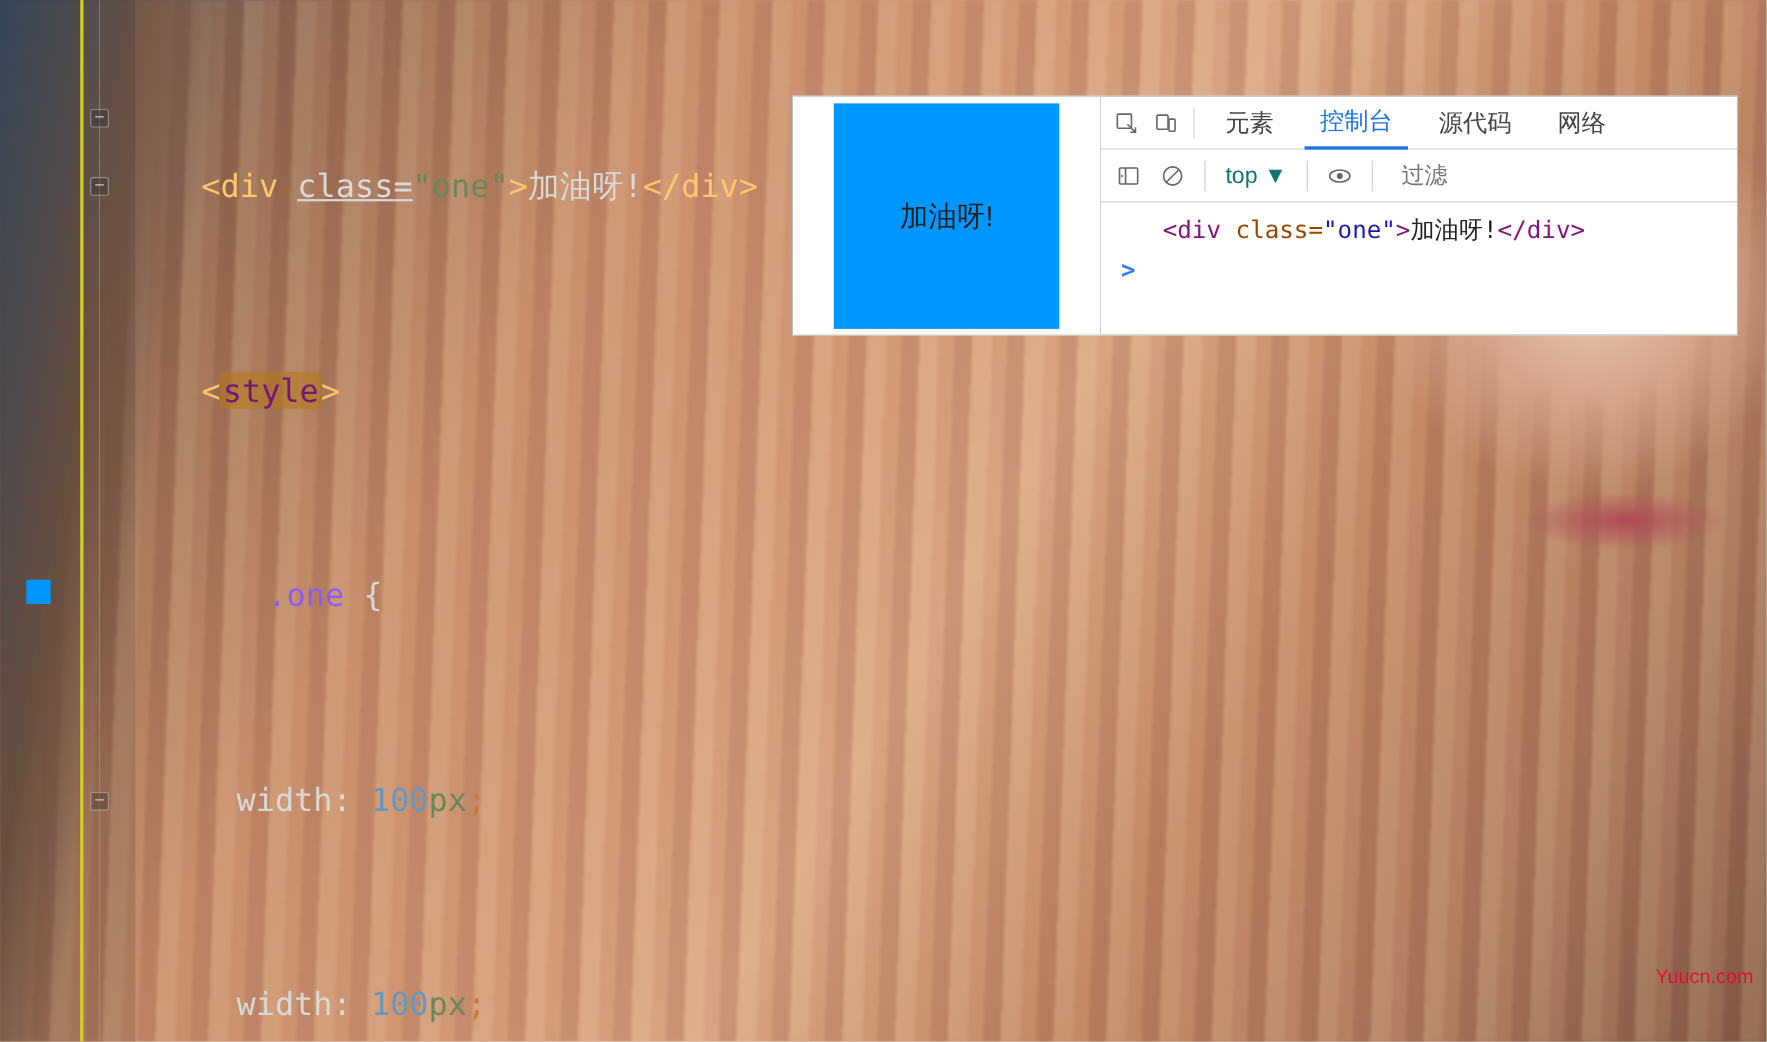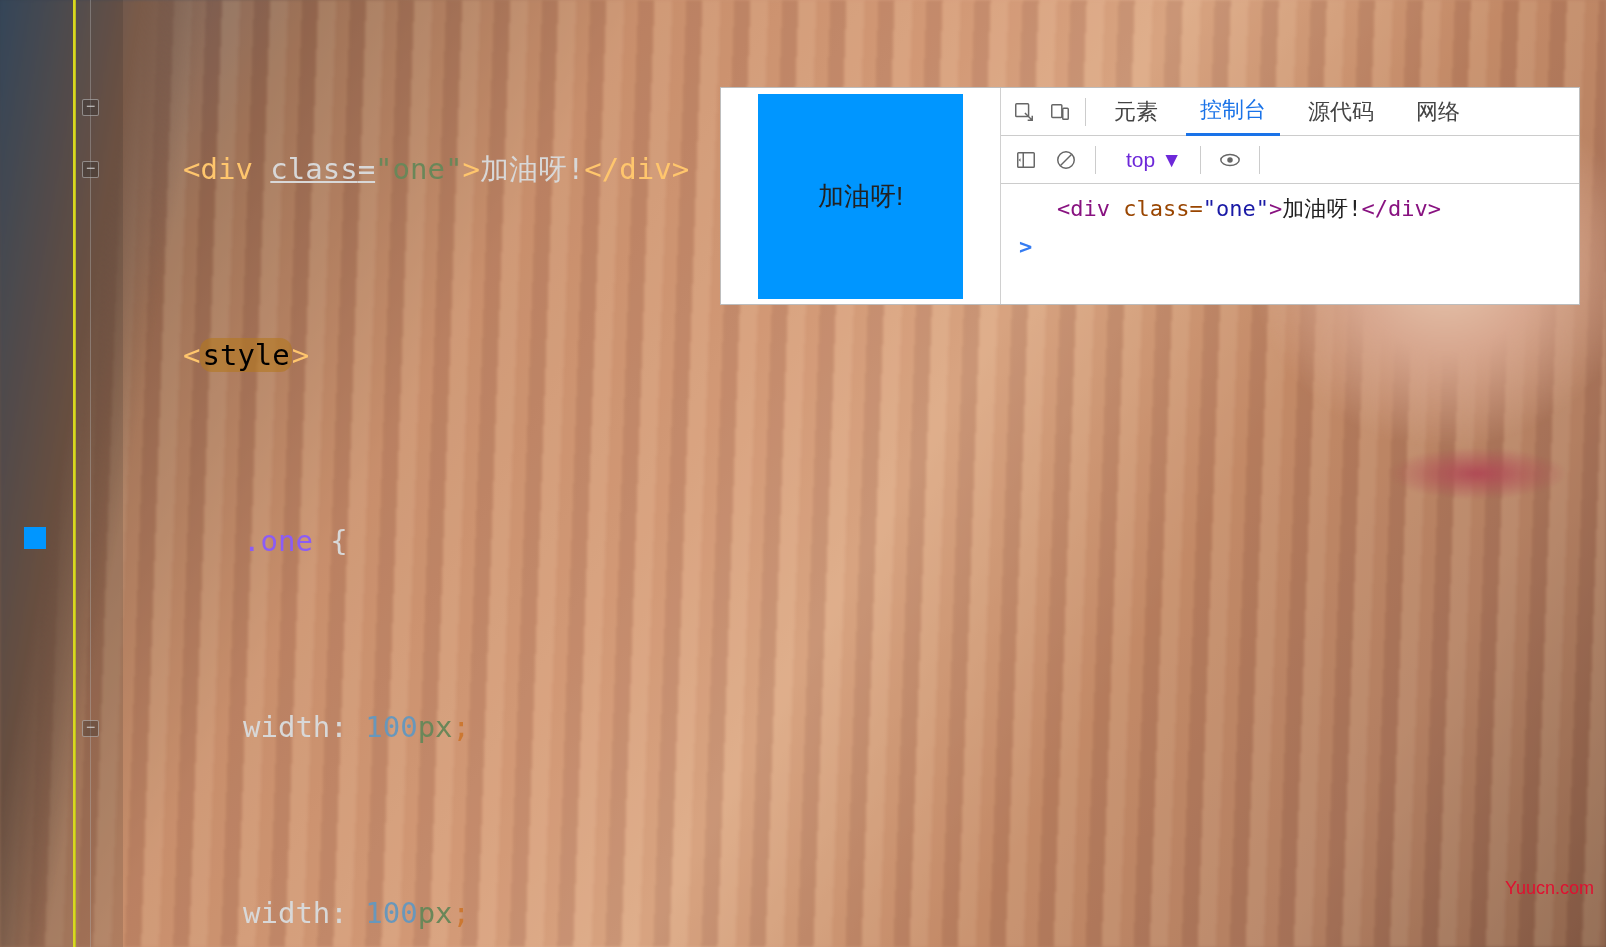--- a/index.html
+++ b/index.html
@@ -64,25 +64,25 @@
   flex: 1;
   padding-top: 14px;
   font-size: 29px;
   line-height: 62px;
   white-space: pre;
   color: #d8d8d8;
 }
 .code-line { height: 62px; padding-left: 0; }
 .indent1 { padding-left: 60px; }
 .indent2 { padding-left: 120px; }
-.indent3 { padding-left: 120px; }
+.indent3 { padding-left: 92px; }
 
 
 .tag-angle { color: #ffc66d; }
-.tag-name { color: #000000; border-radius: 12px; }
+.tag-name { color: #701a75; }
 .tag-hl { background: rgba(180,120,30,0.6); padding: 0 2px; }
 .attr-name { color: #d8d8d8; text-decoration: underline; }
 .attr-val { color: #6a8759; }
 .text-plain { color: #d8d8d8; }
 .sel { color: #8b5cf6; }
 .brace { color: #d8d8d8; }
 .prop { color: #d8d8d8; }
 .num { color: #6897bb; }
 .unit { color: #6a8759; }
 .semi { color: #cc7832; }
@@ -125,21 +125,21 @@
 .dt-tab.active { color: #1a73e8; border-bottom: 3px solid #1a73e8; }
 .dt-sep { width: 1px; height: 28px; background: #ccc; }
 .icon-svg { width: 22px; height: 22px; stroke: #666; fill: none; stroke-width: 1.6; }
 .dt-toolbar {
   height: 48px; border-bottom: 1px solid #ccc;
   display: flex; align-items: center;
   padding: 0 14px; gap: 18px;
   font-size: 21px; color: #555;
 }
 .dt-btn { display: inline-flex; align-items: center; cursor: pointer; }
-.dt-select { display: inline-flex; align-items: center; gap: 6px; color: #6d28d9; cursor: pointer; margin-left: 12px; }
+.dt-select { display: inline-flex; align-items: center; gap: 6px; color: #0f766e; cursor: pointer; }
 .dt-filter {
   flex: 1; border: none; outline: none;
   font-size: 21px; color: #888; padding: 4px 8px;
   font-family: inherit;
 }
 .dt-console {
   flex: 1; padding: 10px 18px;
   font-family: "Menlo", "Consolas", monospace;
   font-size: 22px;
 }
@@ -235,20 +235,21 @@
         <span>▼</span>
       </span>
       <span class="dt-sep"></span>
       <span class="dt-btn">
         <svg class="icon-svg" viewBox="0 0 24 24">
             <ellipse cx="12" cy="12" rx="10" ry="6"></ellipse>
             <circle cx="12" cy="12" r="3" fill="#666" stroke="none"></circle>
           </svg>
       </span>
       <span class="dt-sep"></span>
+      <input class="dt-filter" placeholder="过滤" style="">
     </div>
     <div class="dt-console">
       <div class="dt-log-line"><span class="c-tag">&lt;div </span><span class="c-attr">class=</span><span class="c-str">"one"</span><span class="c-tag">&gt;</span><span class="c-txt">加油呀!</span><span class="c-tag">&lt;/div&gt;</span></div>
       <div class="dt-prompt">&gt;</div>
     </div>
   </div>
 </div>
 
 <div class="watermark">Yuucn.com</div>
 

